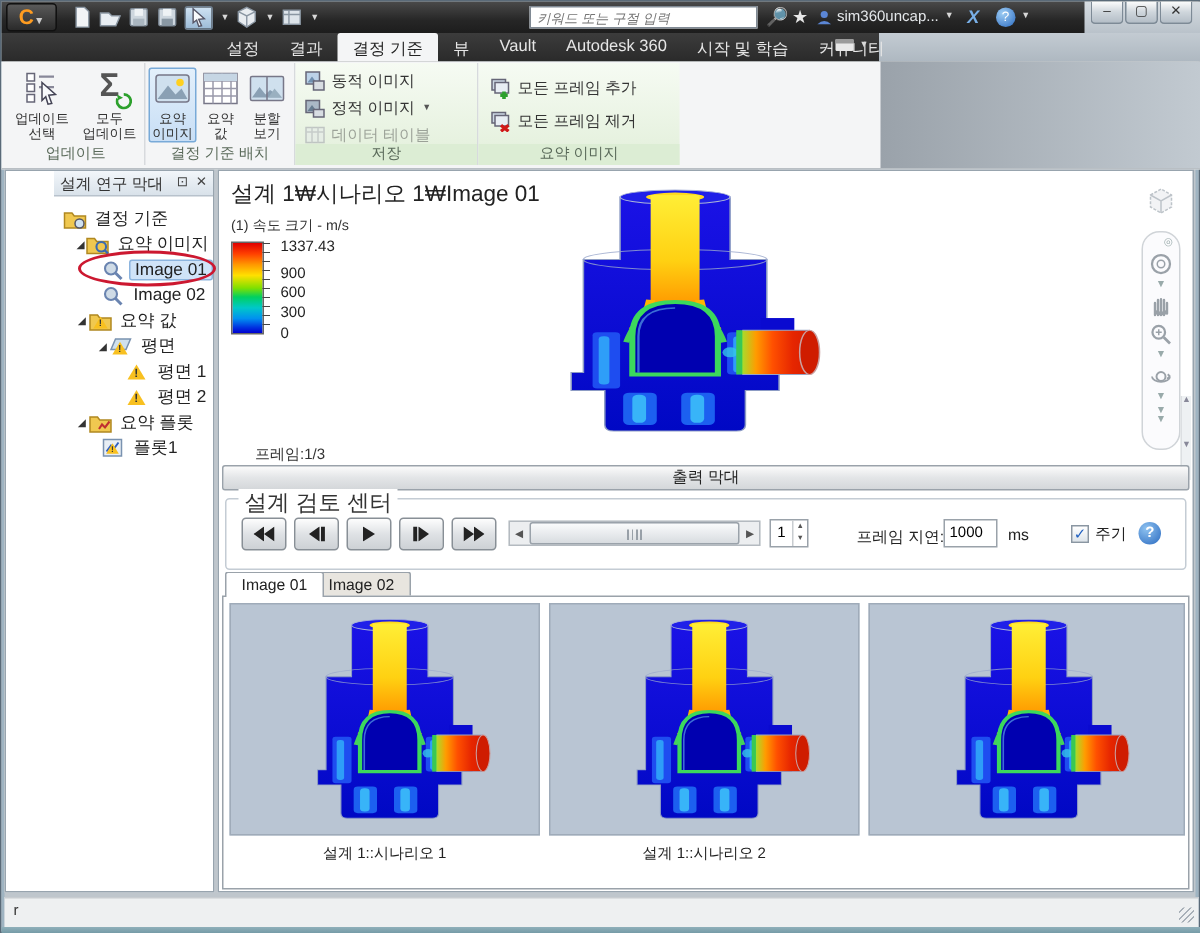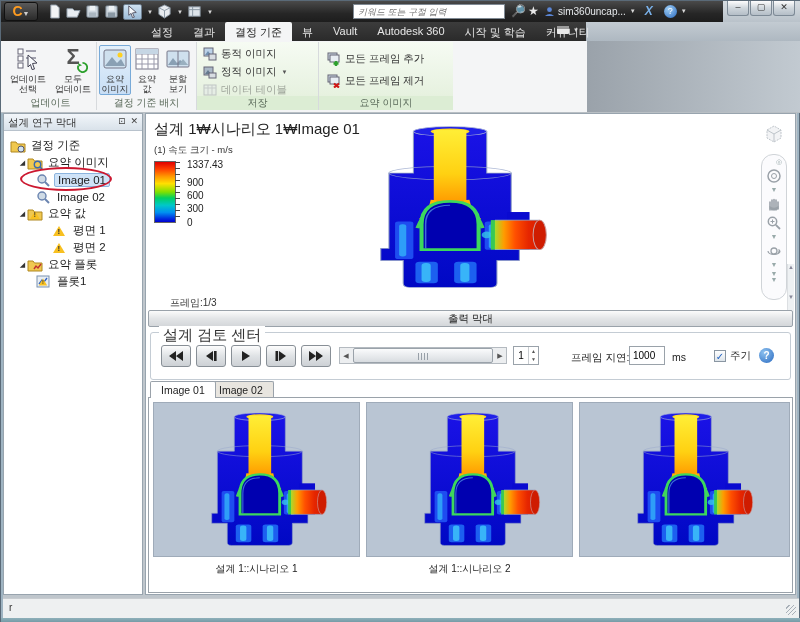--- a/index.html
+++ b/index.html
@@ -56,21 +56,21 @@
             font-size:9px; color:#333; text-align:center; line-height:10px; border:1px solid transparent; border-radius:2px; }
   .bigbtn .bicon { width:26px; height:26px; margin-bottom:2px; }
   .bigbtn.selected { background:linear-gradient(#e3f0fb,#c8def5); border-color:#78aad8; }
   .smallbtn { position:absolute; height:16px; display:flex; align-items:center; gap:4px; font-size:10.5px; color:#333; }
   .smallbtn .sicon { width:14px; height:14px; }
   .smallbtn.disabled { opacity:.42; }
   .sig { font-size:22px; font-weight:bold; color:#555; line-height:22px; }
 
   
   #sidebar { position:absolute; left:2px; top:112px; width:140px; height:482px; background:#fff;
-             border:1px solid #98a4ae; }
+             border:1px solid #98a4ae;padding-left:32px; }
   #sidebar .shead { height:17px; background:linear-gradient(#f2f6fa,#d9e2ea); border-bottom:1px solid #b8c2cc;
                     font-size:10.5px; color:#333; padding:2px 4px; display:flex; }
   #sidebar .shead .sp { flex:1; }
   #sidebar .shead .hicon { font-size:9px; color:#444; margin-left:5px; }
   .tree { position:relative; padding-top:6px; font-size:11.5px; color:#222; }
   .trow { position:relative; height:17px; display:flex; align-items:center; }
   .trow .arrow { font-size:7px; color:#333; width:9px; text-align:center; }
   .trow .ticon { width:15px; height:14px; margin-right:3px; position:relative; }
   .trow .tlabel { white-space:nowrap; padding:0 3px; border-radius:2px; }
   .trow.selected .tlabel { background:#cfe3f8; border:1px solid #8cb4de; }
@@ -454,20 +454,30 @@
         <span class="arrow">◢</span>
         <span class="ticon">
           <svg width="16" height="14" viewBox="0 0 16 14">
               <path d="M1,3 h5 l1.5,2 h7.5 v8 h-14 z" fill="#f0c850" stroke="#b08820"></path>
             </svg>
           <span class="warn" style="left:2px;top:3px;transform:scale(.8)"></span>
         </span>
         <span class="tlabel">요약 값</span>
       </div>
 
+      <div class="trow" style="padding-left:28px">
+        <span class="arrow">◢</span>
+        <span class="ticon">
+          <svg width="15" height="13" viewBox="0 0 15 13">
+              <path d="M4,2 L14,2 L11,9 L1,9 Z" fill="#cfe0ee" stroke="#7a92b0"></path>
+            </svg>
+          <span class="warn" style="left:1px;top:3px;transform:scale(.85)"></span>
+        </span>
+        <span class="tlabel">평면</span>
+      </div>
 
       <div class="trow" style="padding-left:48px">
         <span class="ticon">
           <span class="warn" style="left:1px;top:2px"></span>
         </span>
         <span class="tlabel">평면 1</span>
       </div>
 
       <div class="trow" style="padding-left:48px">
         <span class="ticon">

